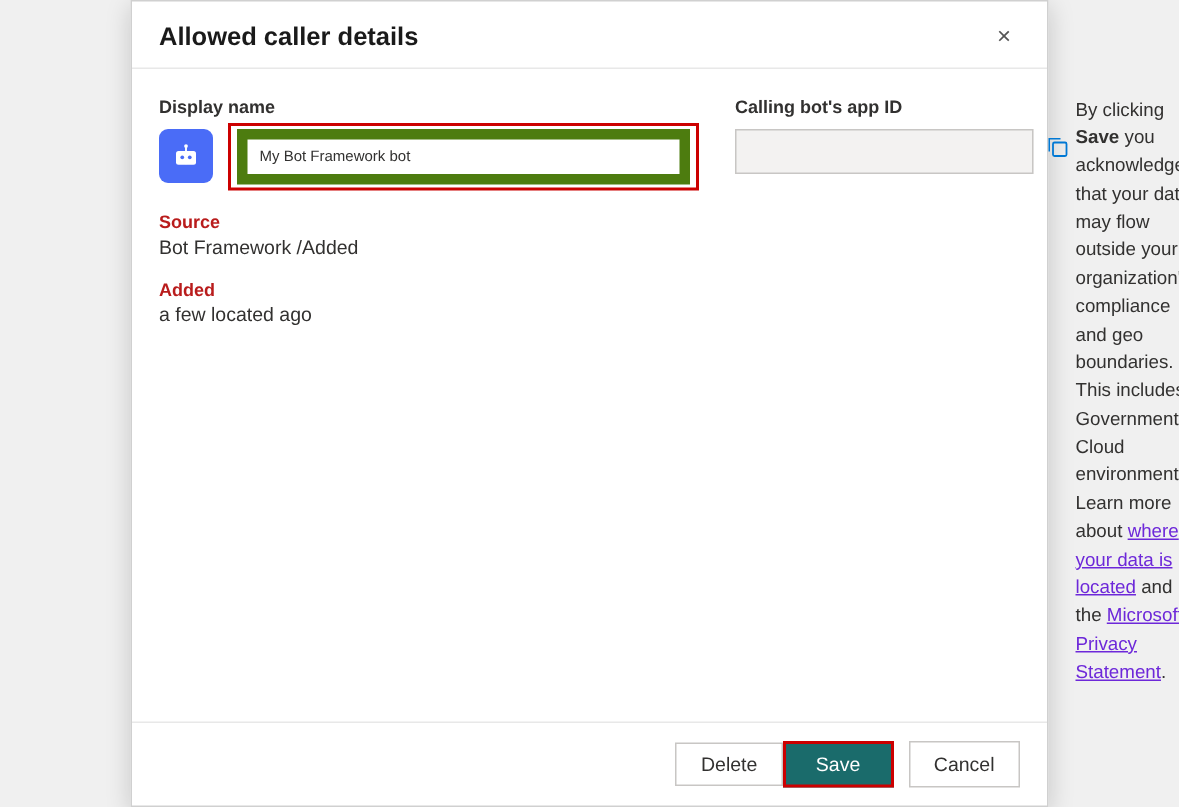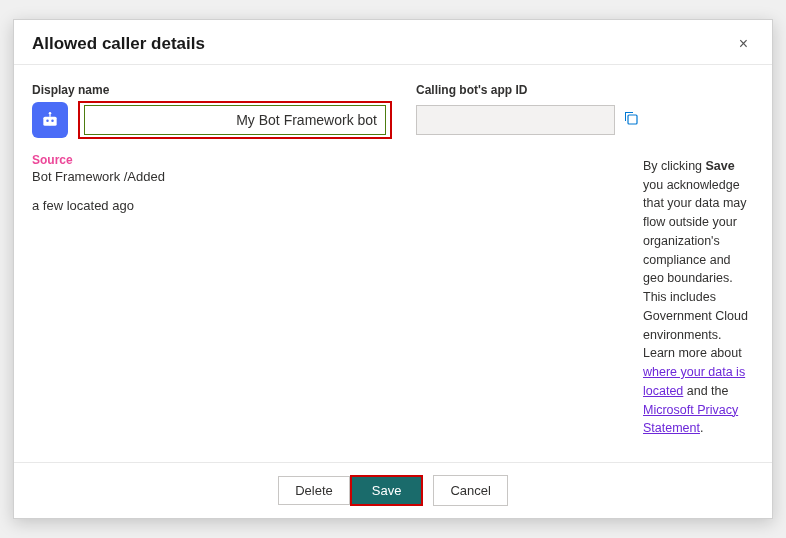--- a/index.html
+++ b/index.html
@@ -14,21 +14,21 @@
       display: flex;
       align-items: center;
       justify-content: center;
       width: 786px;
       height: 538px;
       overflow: hidden;
     }
 
     .dialog {
       background: #ffffff;
-      width: 760px;
+      width: 612px;
       min-height: 500px;
       border: 1px solid #d0d0d0;
       box-shadow: 0 4px 16px rgba(0,0,0,0.18);
       display: flex;
       flex-direction: column;
       position: relative;
     }
 
     .dialog-header {
       display: flex;
@@ -110,38 +110,37 @@
     }
 
     .display-name-box {
       border: 2px solid #cc0000;
       padding: 2px 4px;
       flex: 1;
     }
 
     .display-name-input {
       width: 100%;
-      border: 1px solid #4d7c0f;
+      border: 7px solid #4d7c0f;
       padding: 6px 8px;
-      font-size: 14px;
+      font-size: 10px;
       color: #323130;
       outline: none;
-      text-align: right;
     }
 
     .info-section {
       display: flex;
       flex-direction: column;
       gap: 2px;
     }
 
     .info-label {
       font-size: 12px;
       font-weight: 600;
-      color: #ec4899;
+      color: #b91c1c;
     }
 
     .info-value {
       font-size: 13px;
       color: #323130;
     }
 
     .right-panel .field-label {
       margin-bottom: 4px;
     }
@@ -184,21 +183,21 @@
       text-decoration: underline;
     }
 
     .notice-text strong {
       font-weight: 600;
     }
 
     .dialog-footer {
       display: flex;
       align-items: center;
-      justify-content: center;
+      justify-content: flex-end;
       padding: 12px 18px;
       border-top: 1px solid #e8e8e8;
       margin-top: 12px;
     }
 
     .footer-right {
       display: flex;
       gap: 10px;
     }
 
@@ -262,20 +261,21 @@
           </div>
         </div>
       </div>
 
       <div class="info-section">
         <span class="info-label">Source</span>
         <span class="info-value">Bot Framework /Added</span>
       </div>
 
       <div class="info-section">
+        <span class="info-label">Added</span>
         <span class="info-value">a few located ago</span>
       </div>
 
     </div>
 
     <div class="right-panel">
 
       <div class="field-group">
         <span class="field-label">Calling bot's app ID</span>
         <div class="app-id-row">

